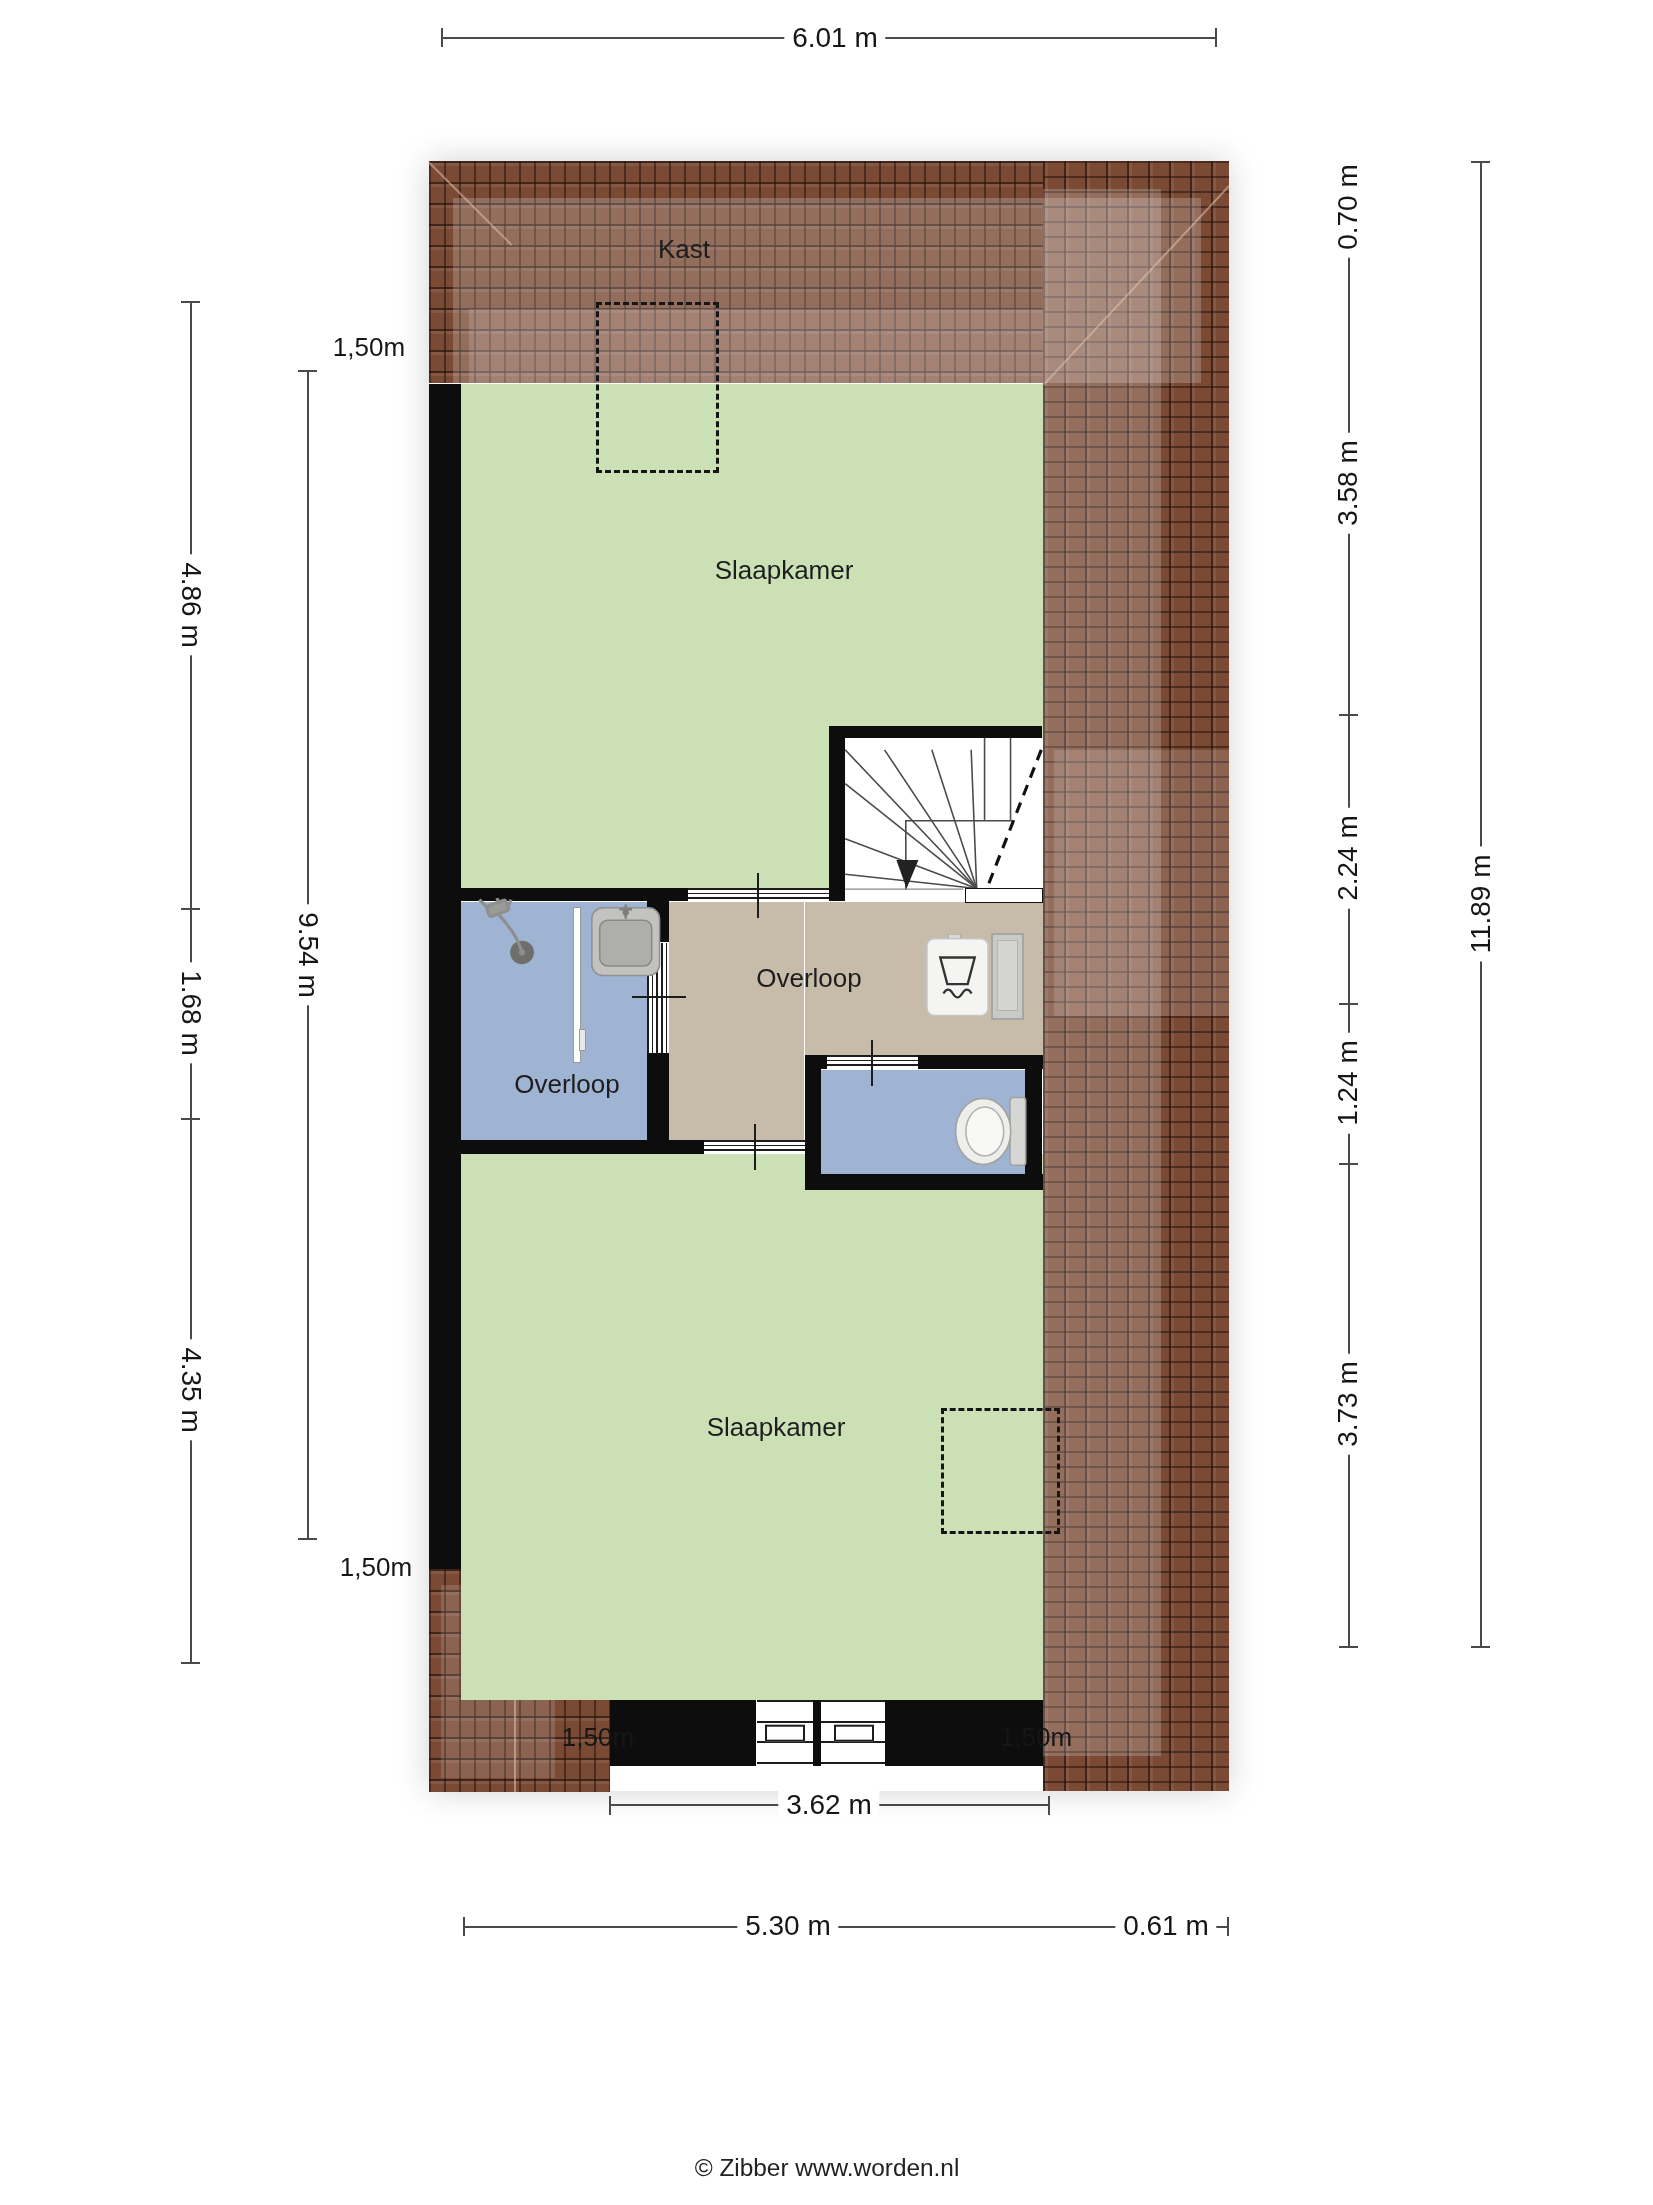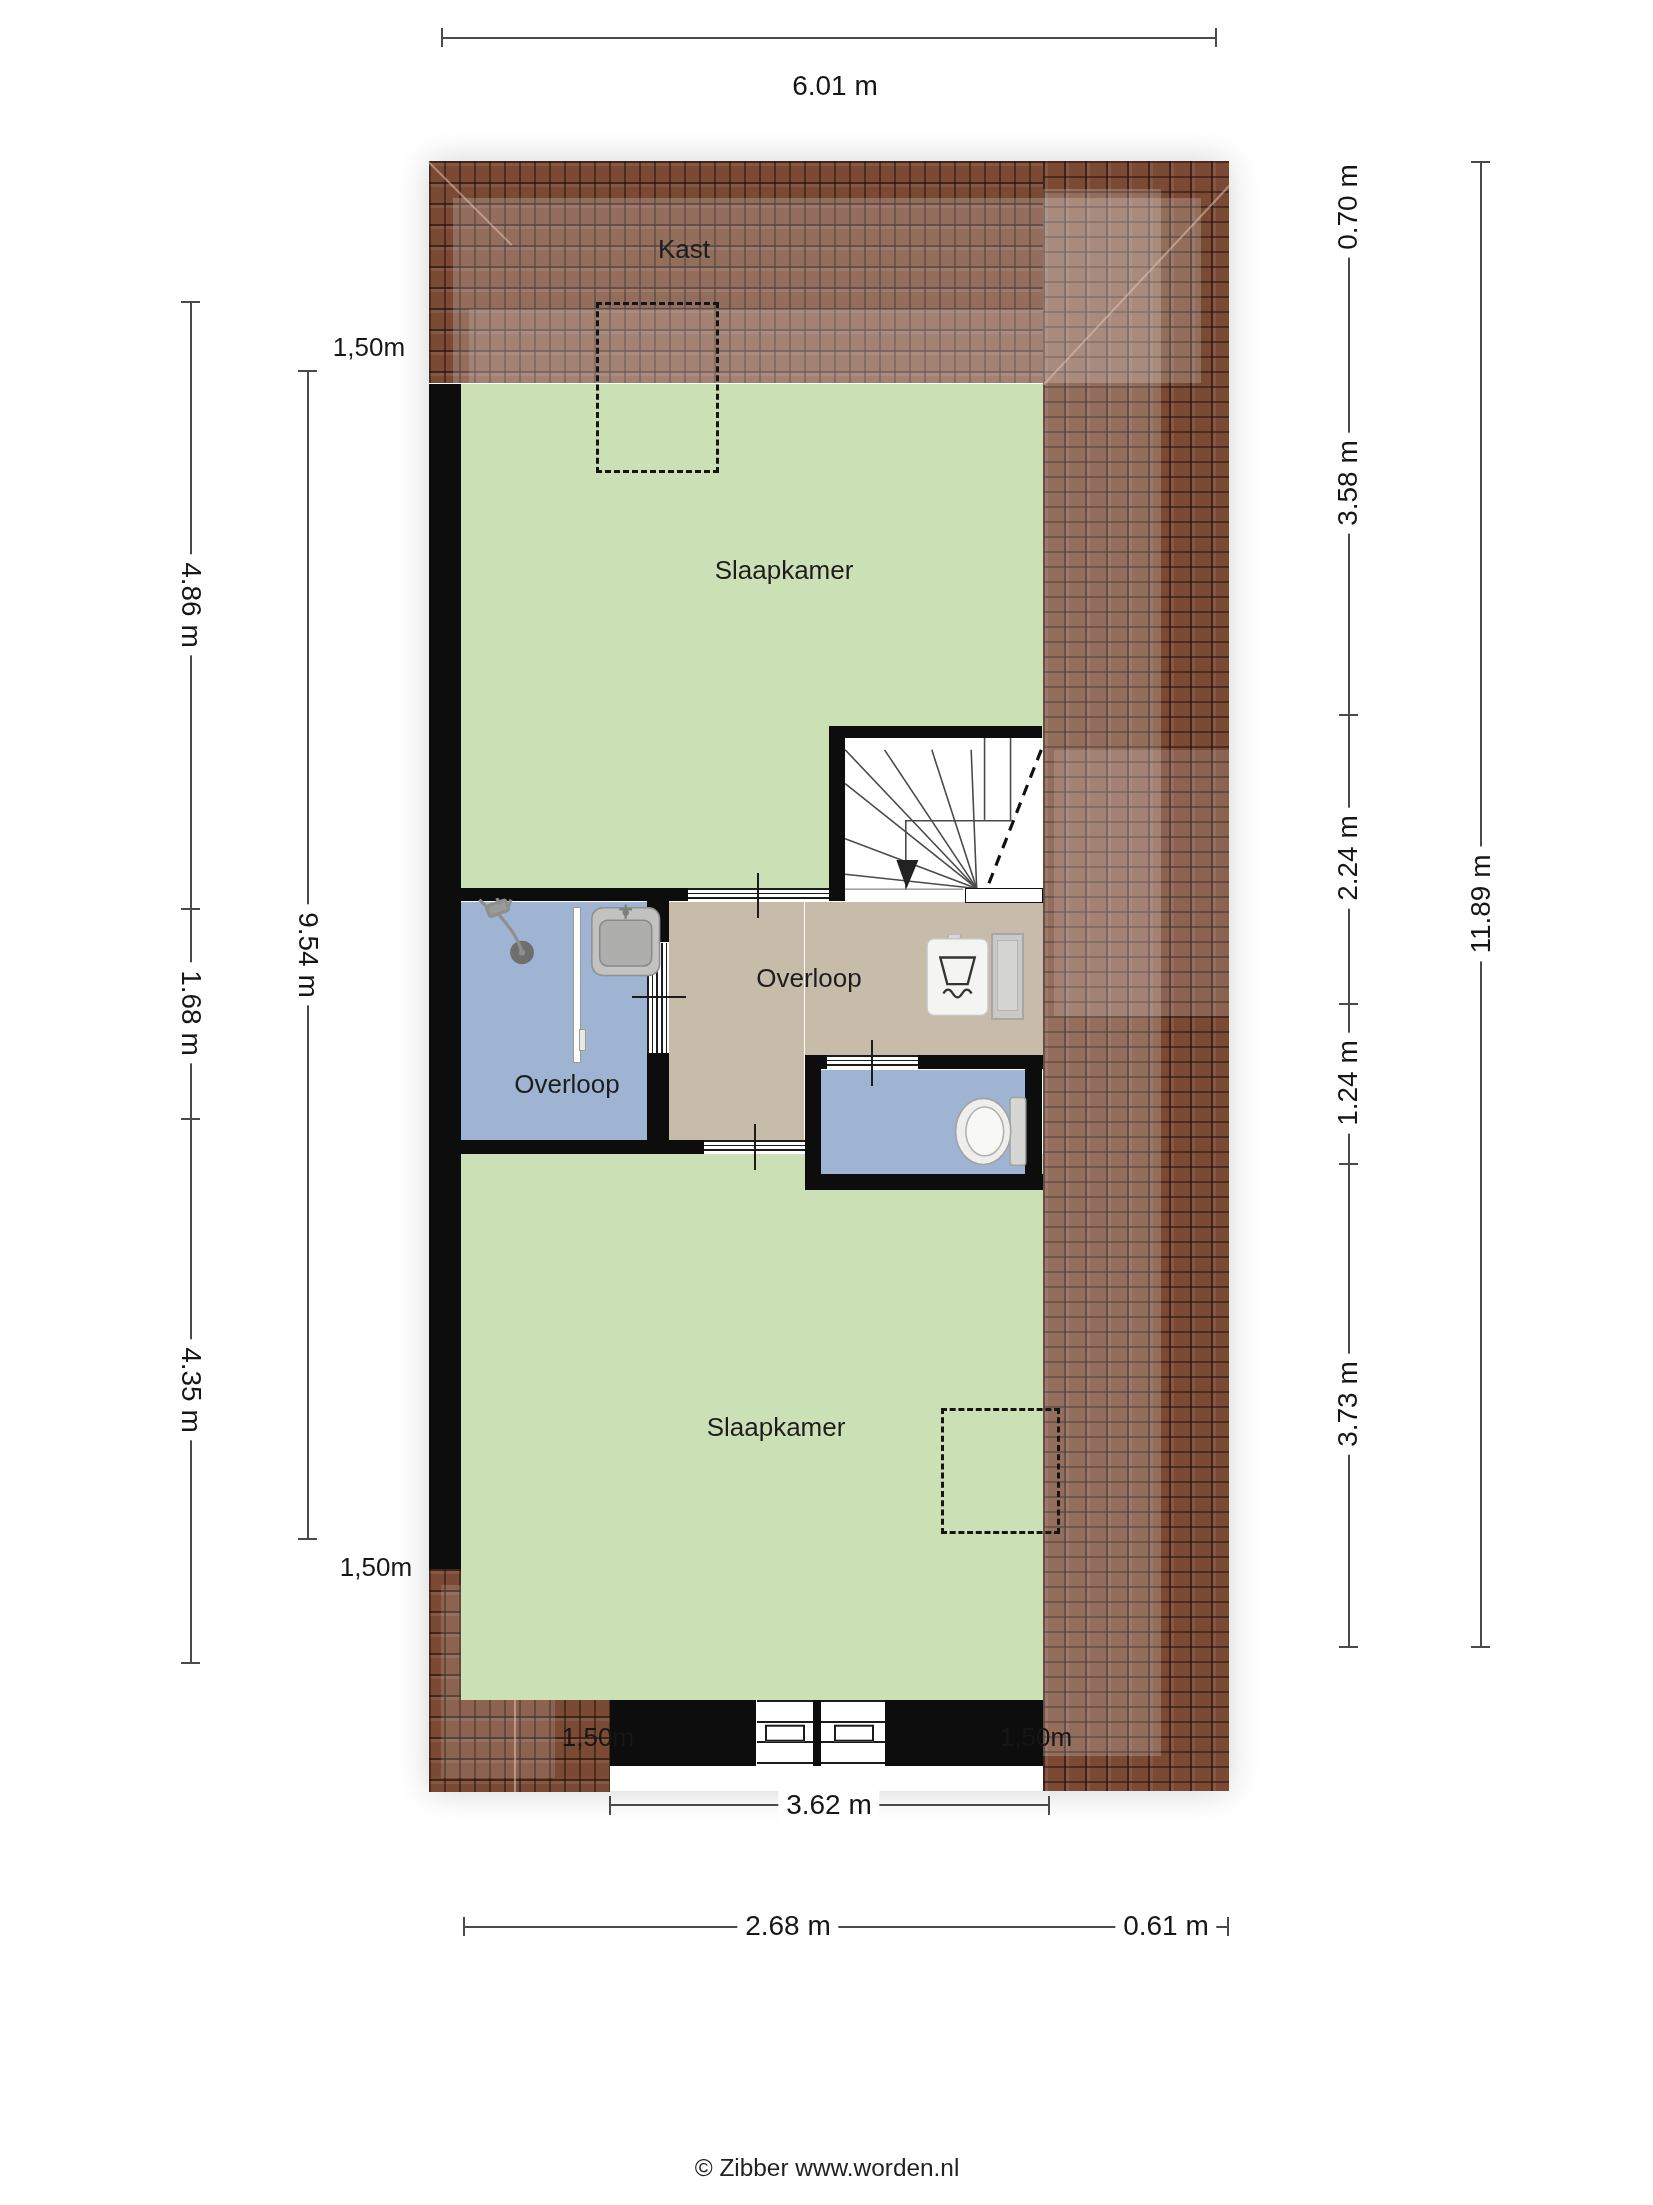--- a/index.html
+++ b/index.html
@@ -181,21 +181,21 @@
 
   <div class="room-label" style="left:684px;top:249px;">Kast</div>
   <div class="room-label" style="left:784px;top:570px;">Slaapkamer</div>
   <div class="room-label" style="left:809px;top:978px;">Overloop</div>
   <div class="room-label" style="left:567px;top:1084px;">Overloop</div>
   <div class="room-label" style="left:776px;top:1427px;">Slaapkamer</div>
 
   <div class="abs dline" style="left:441px;top:37px;width:776px;height:1.6px;"></div>
   <div class="abs dtick" style="left:441px;top:28px;width:1.6px;height:19px;"></div>
   <div class="abs dtick" style="left:1215px;top:28px;width:1.6px;height:19px;"></div>
-  <div class="dim" style="left:835px;top:38px;margin-top:48px;">6.01 m</div>
+  <div class="dim" style="left:835px;top:38px;">6.01 m</div>
 
   <div class="abs dline" style="left:1348px;top:161px;width:1.6px;height:1485px;"></div>
   <div class="abs dtick" style="left:1339px;top:161px;width:19px;height:1.6px;"></div>
   <div class="abs dtick" style="left:1339px;top:252px;width:19px;height:1.6px;"></div>
   <div class="abs dtick" style="left:1339px;top:714px;width:19px;height:1.6px;"></div>
   <div class="abs dtick" style="left:1339px;top:1003px;width:19px;height:1.6px;"></div>
   <div class="abs dtick" style="left:1339px;top:1163px;width:19px;height:1.6px;"></div>
   <div class="abs dtick" style="left:1339px;top:1646px;width:19px;height:1.6px;"></div>
   <div class="dim rot-r" style="left:1348px;top:207px;">0.70 m</div>
   <div class="dim rot-r" style="left:1348px;top:483px;">3.58 m</div>
@@ -229,19 +229,19 @@
 
   <div class="abs dline" style="left:609px;top:1804px;width:440px;height:1.6px;"></div>
   <div class="abs dtick" style="left:609px;top:1796px;width:1.6px;height:19px;"></div>
   <div class="abs dtick" style="left:1048px;top:1796px;width:1.6px;height:19px;"></div>
   <div class="dim" style="left:829px;top:1805px;">3.62 m</div>
 
   <div class="abs dline" style="left:463px;top:1926px;width:766px;height:1.6px;"></div>
   <div class="abs dtick" style="left:463px;top:1917px;width:1.6px;height:19px;"></div>
   <div class="abs dtick" style="left:1125px;top:1917px;width:1.6px;height:19px;"></div>
   <div class="abs dtick" style="left:1227px;top:1917px;width:1.6px;height:19px;"></div>
-  <div class="dim" style="left:788px;top:1926px;">2.68 m</div>
+  <div class="dim" style="left:788px;top:1926px;">5.30 m</div>
   <div class="dim" style="left:1166px;top:1926px;">0.61 m</div>
 
   <div class="footer-line" style="left:827px;top:2168px;">© Zibber www.worden.nl</div>
 
 </div>
 
 
 </body></html>

